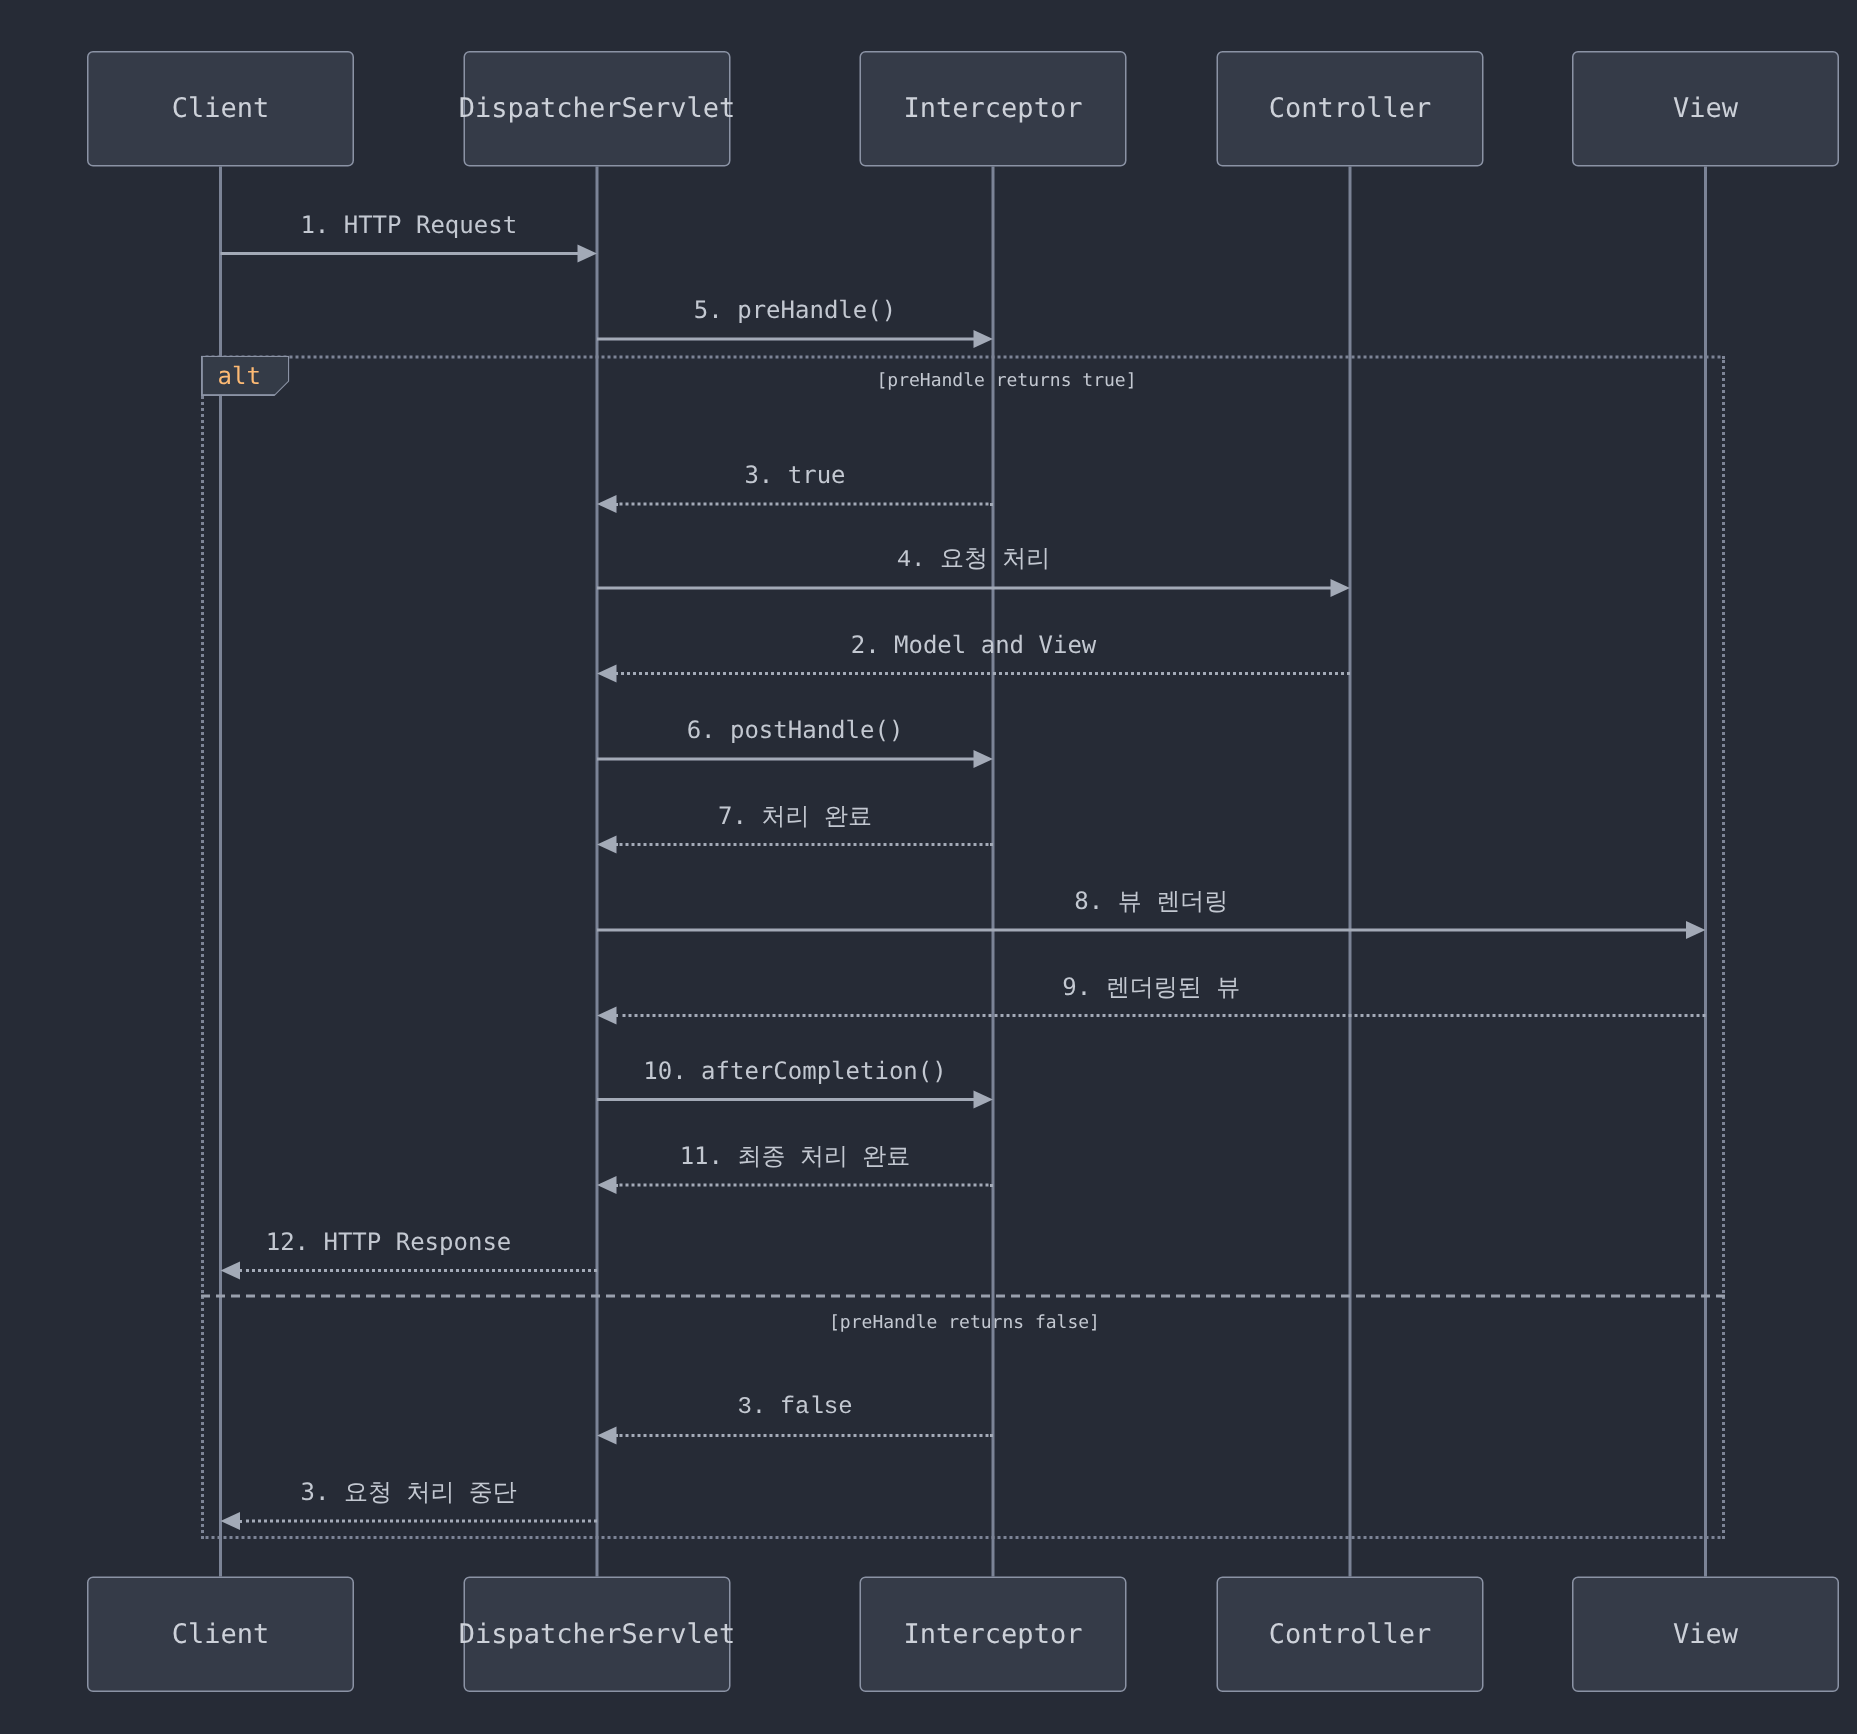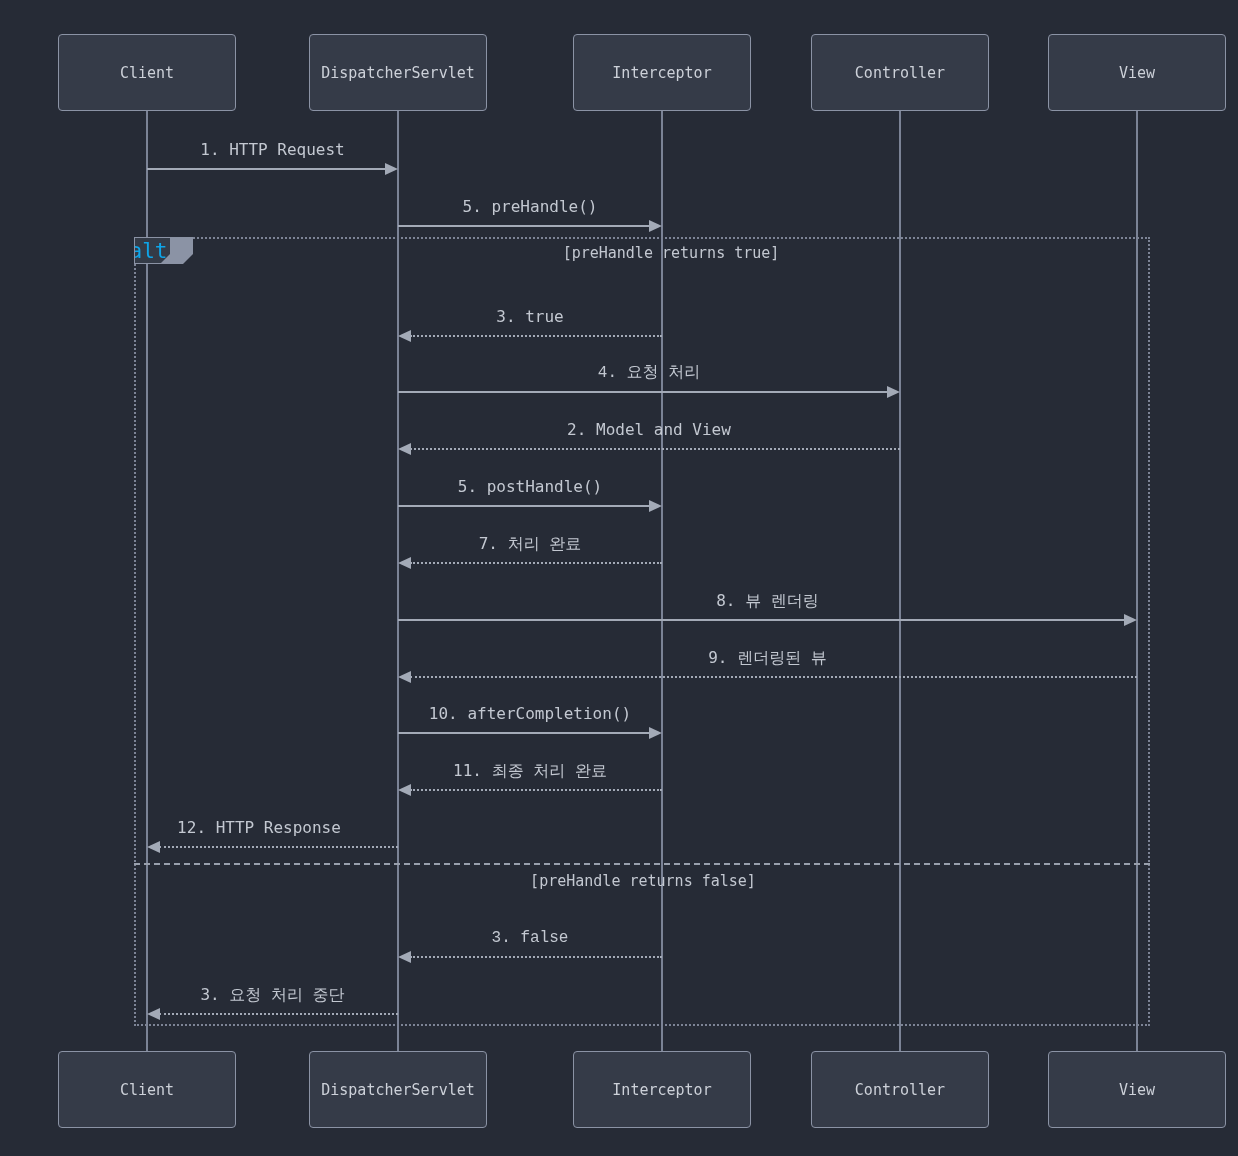--- a/index.html
+++ b/index.html
@@ -14,21 +14,21 @@
   .lifeline {
     position: absolute; top: 111px; height: 940px; width: 1.5px;
     background: #7b8396;
   }
   .actor-box {
     position: absolute; width: 178px; height: 77px;
     background: #353b48;
     border: 1px solid #8b93a5;
     border-radius: 4px;
     display: flex; align-items: center; justify-content: center;
-    color: #cdd1d9; font-size: 15px; white-space: nowrap;
+    color: #cdd1d9; font-size: 18px; white-space: nowrap;
   }
   .msg-label {
     position: absolute; transform: translateX(-50%);
     color: #c3c8d1; font-size: 16px; line-height: 20px; white-space: nowrap;
   }
   .msg-line-solid { position: absolute; height: 1.5px; background: #a3aab7; }
   .msg-line-dotted { position: absolute; height: 0; border-top: 2px dotted #a3aab7; }
   .arrowhead-right {
     position: absolute; width: 0; height: 0;
     border-top: 6px solid transparent; border-bottom: 6px solid transparent;
@@ -47,30 +47,30 @@
   .alt-divider {
     position: absolute; left: 134px; top: 863px; width: 1016px; height: 0;
     border-top: 2px dashed #99a0ad;
   }
   .alt-label-outer {
     position: absolute; left: 134px; top: 237px; width: 59px; height: 27px;
     background: #8b93a5;
     clip-path: polygon(0 0, 100% 0, 100% calc(100% - 10px), calc(100% - 10px) 100%, 0 100%);
   }
   .alt-label-inner {
-    position: absolute; left: 1px; top: 1px; width: 35px; height: 25px;
+    position: absolute; left: 1px; top: 1px; width: 57px; height: 25px;
     background: #343b47;
     clip-path: polygon(0 0, 100% 0, 100% calc(100% - 9px), calc(100% - 9px) 100%, 0 100%);
     display: flex; align-items: center; justify-content: center;
     padding-right: 8px;
-    color: #0ea5e9; font-size: 21px;
+    color: #fdba74; font-size: 16px;
   }
   .section-label {
     position: absolute; transform: translateX(-50%);
-    color: #c3c8d1; font-size: 15px; line-height: 20px; white-space: nowrap;
+    color: #c3c8d1; font-size: 12px; line-height: 20px; white-space: nowrap;
   }
   .section-label.s1 { left: 671px; top: 243px; }
   .section-label.s2 { left: 643px; top: 871px; }
 </style>
 </head>
 <body>
 
 <div id="stage">
   <div id="layer-lifelines">
       <div class="lifeline" style="left: 146.25px;"></div>
@@ -111,21 +111,21 @@
       <div class="arrowhead-right" style="left: 649px; top: 220px;"></div>
       <div class="msg-label" style="left: 530px; top: 307px;">3. true</div>
       <div class="msg-line-dotted" style="left: 410px; width: 252px; top: 335px;"></div>
       <div class="arrowhead-left" style="left: 398px; top: 330px;"></div>
       <div class="msg-label" style="left: 649px; top: 363px; font-family: Liberation Mono, monospace;">4. 요청 처리</div>
       <div class="msg-line-solid" style="left: 398px; width: 490px; top: 391px;"></div>
       <div class="arrowhead-right" style="left: 887px; top: 386px;"></div>
       <div class="msg-label" style="left: 649px; top: 420px;">2. Model and View</div>
       <div class="msg-line-dotted" style="left: 410px; width: 490px; top: 448px;"></div>
       <div class="arrowhead-left" style="left: 398px; top: 443px;"></div>
-      <div class="msg-label" style="left: 530px; top: 477px;">5. postHandle()</div>
+      <div class="msg-label" style="left: 530px; top: 477px;">6. postHandle()</div>
       <div class="msg-line-solid" style="left: 398px; width: 252px; top: 505px;"></div>
       <div class="arrowhead-right" style="left: 649px; top: 500px;"></div>
       <div class="msg-label" style="left: 530px; top: 534px;">7. 처리 완료</div>
       <div class="msg-line-dotted" style="left: 410px; width: 252px; top: 562px;"></div>
       <div class="arrowhead-left" style="left: 398px; top: 557px;"></div>
       <div class="msg-label" style="left: 767.5px; top: 591px;">8. 뷰 렌더링</div>
       <div class="msg-line-solid" style="left: 398px; width: 727px; top: 619px;"></div>
       <div class="arrowhead-right" style="left: 1124px; top: 614px;"></div>
       <div class="msg-label" style="left: 767.5px; top: 648px; text-align: center;">9. 렌더링된 뷰</div>
       <div class="msg-line-dotted" style="left: 410px; width: 727px; top: 676px;"></div>

